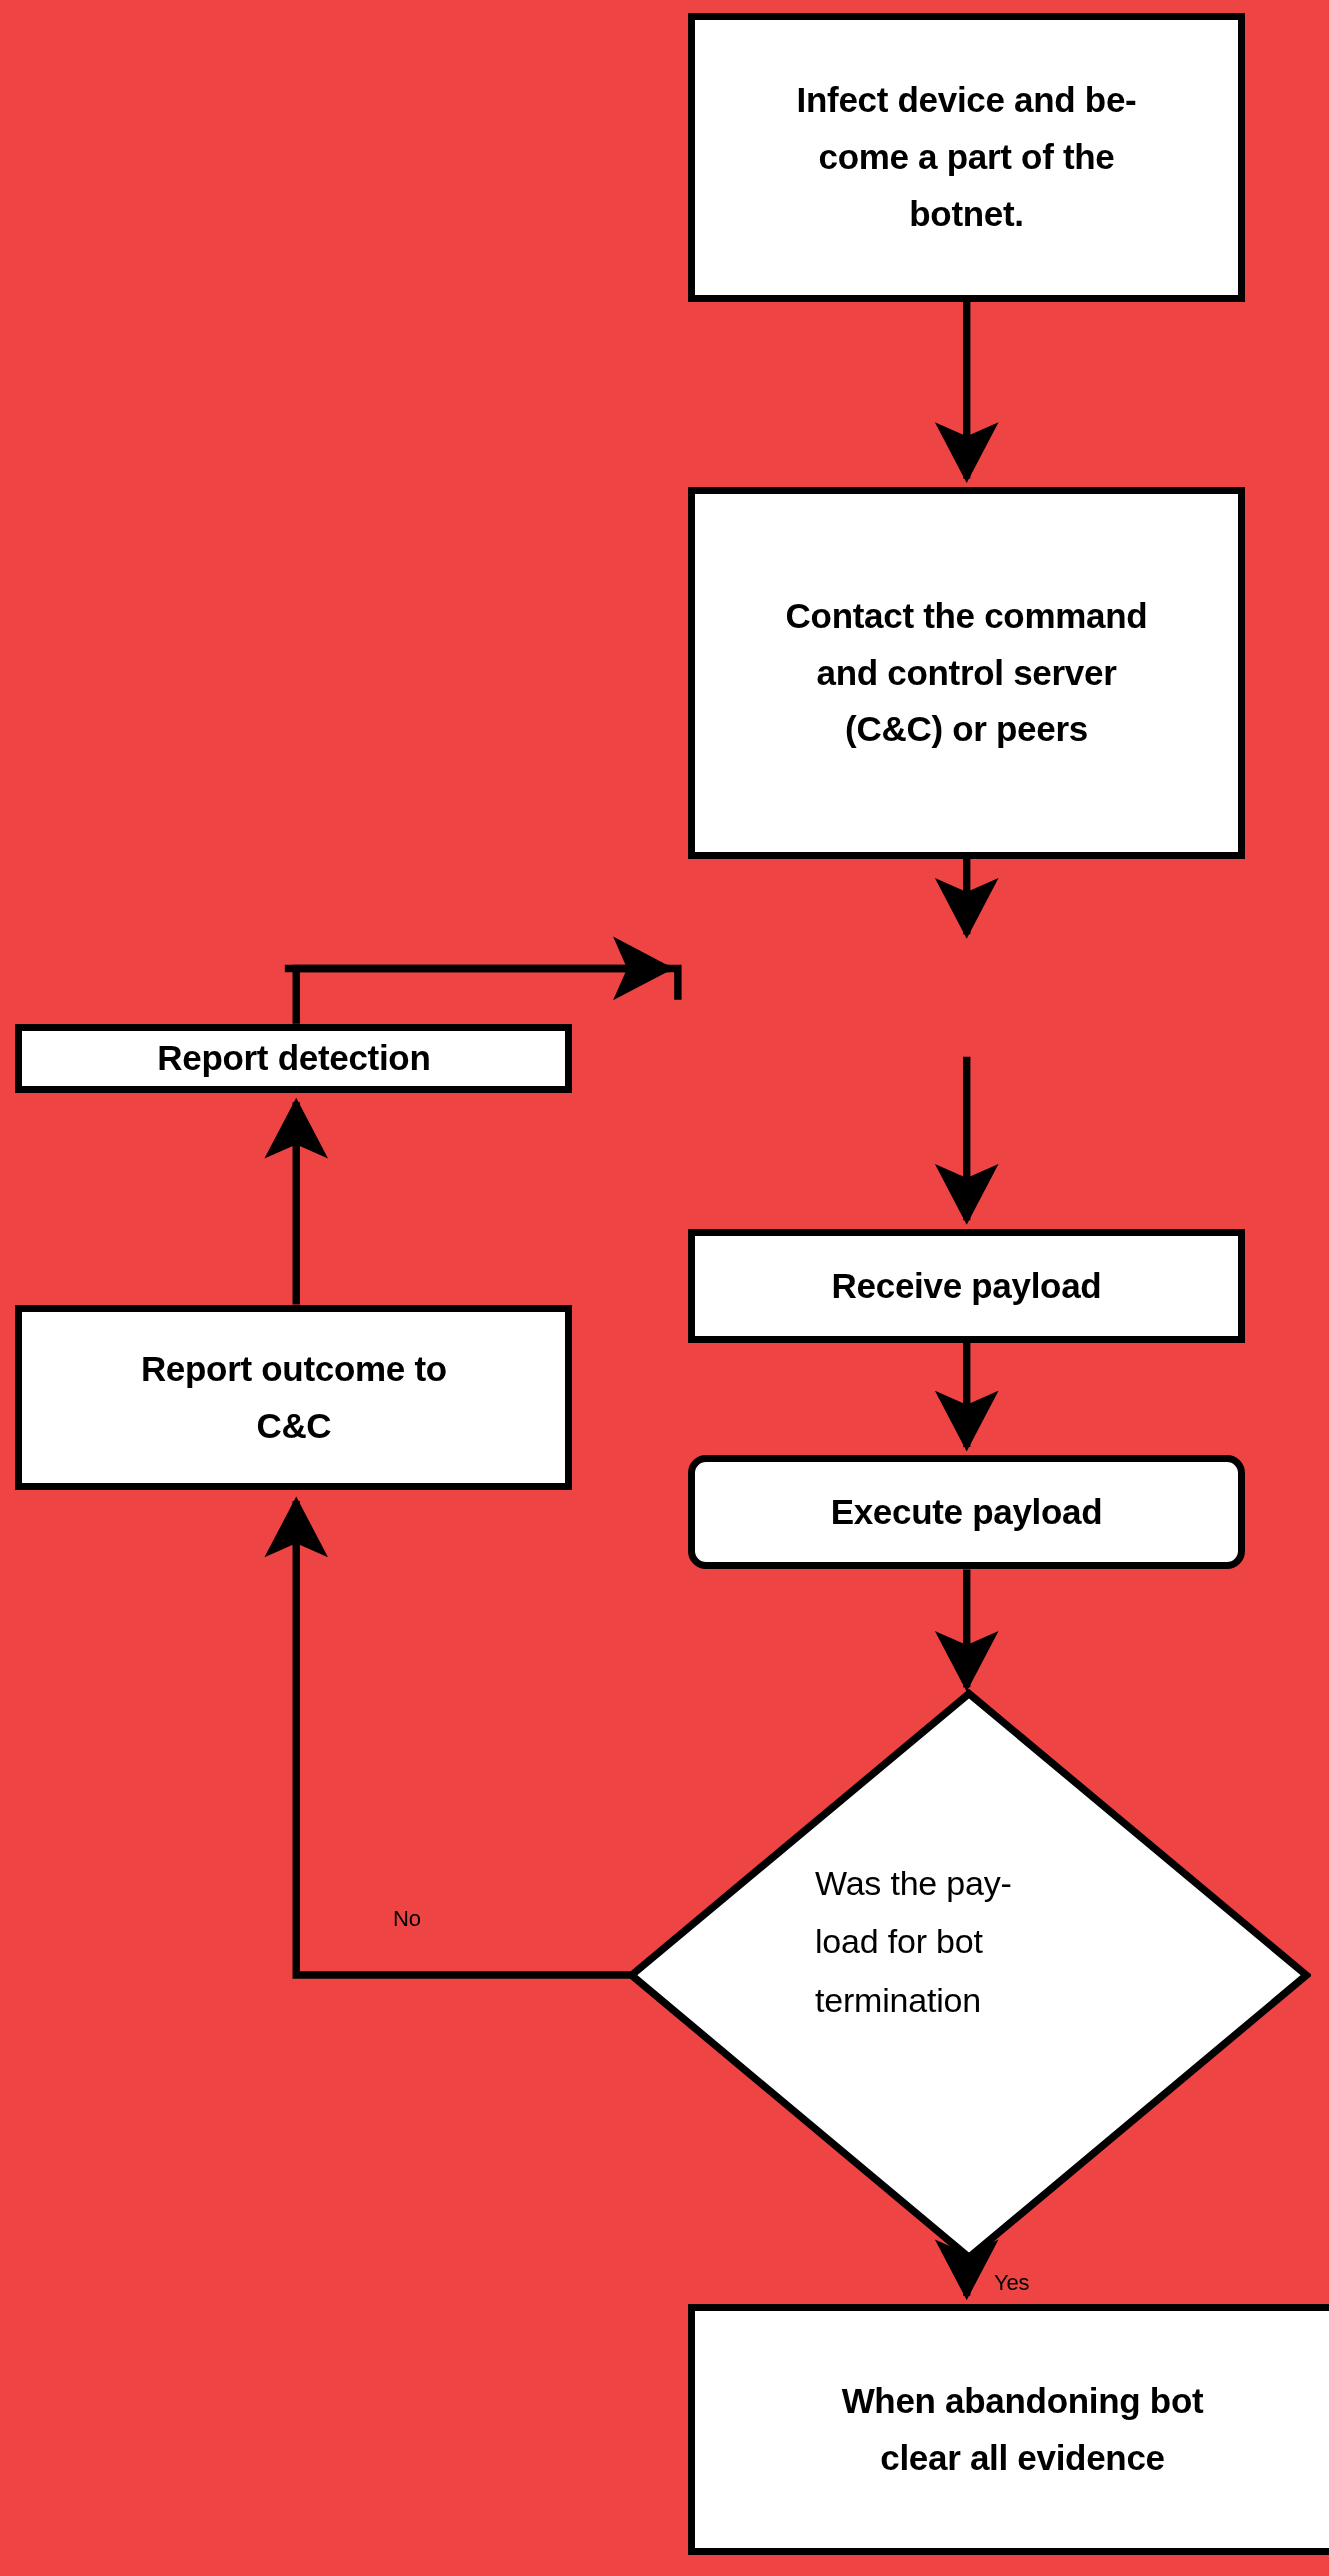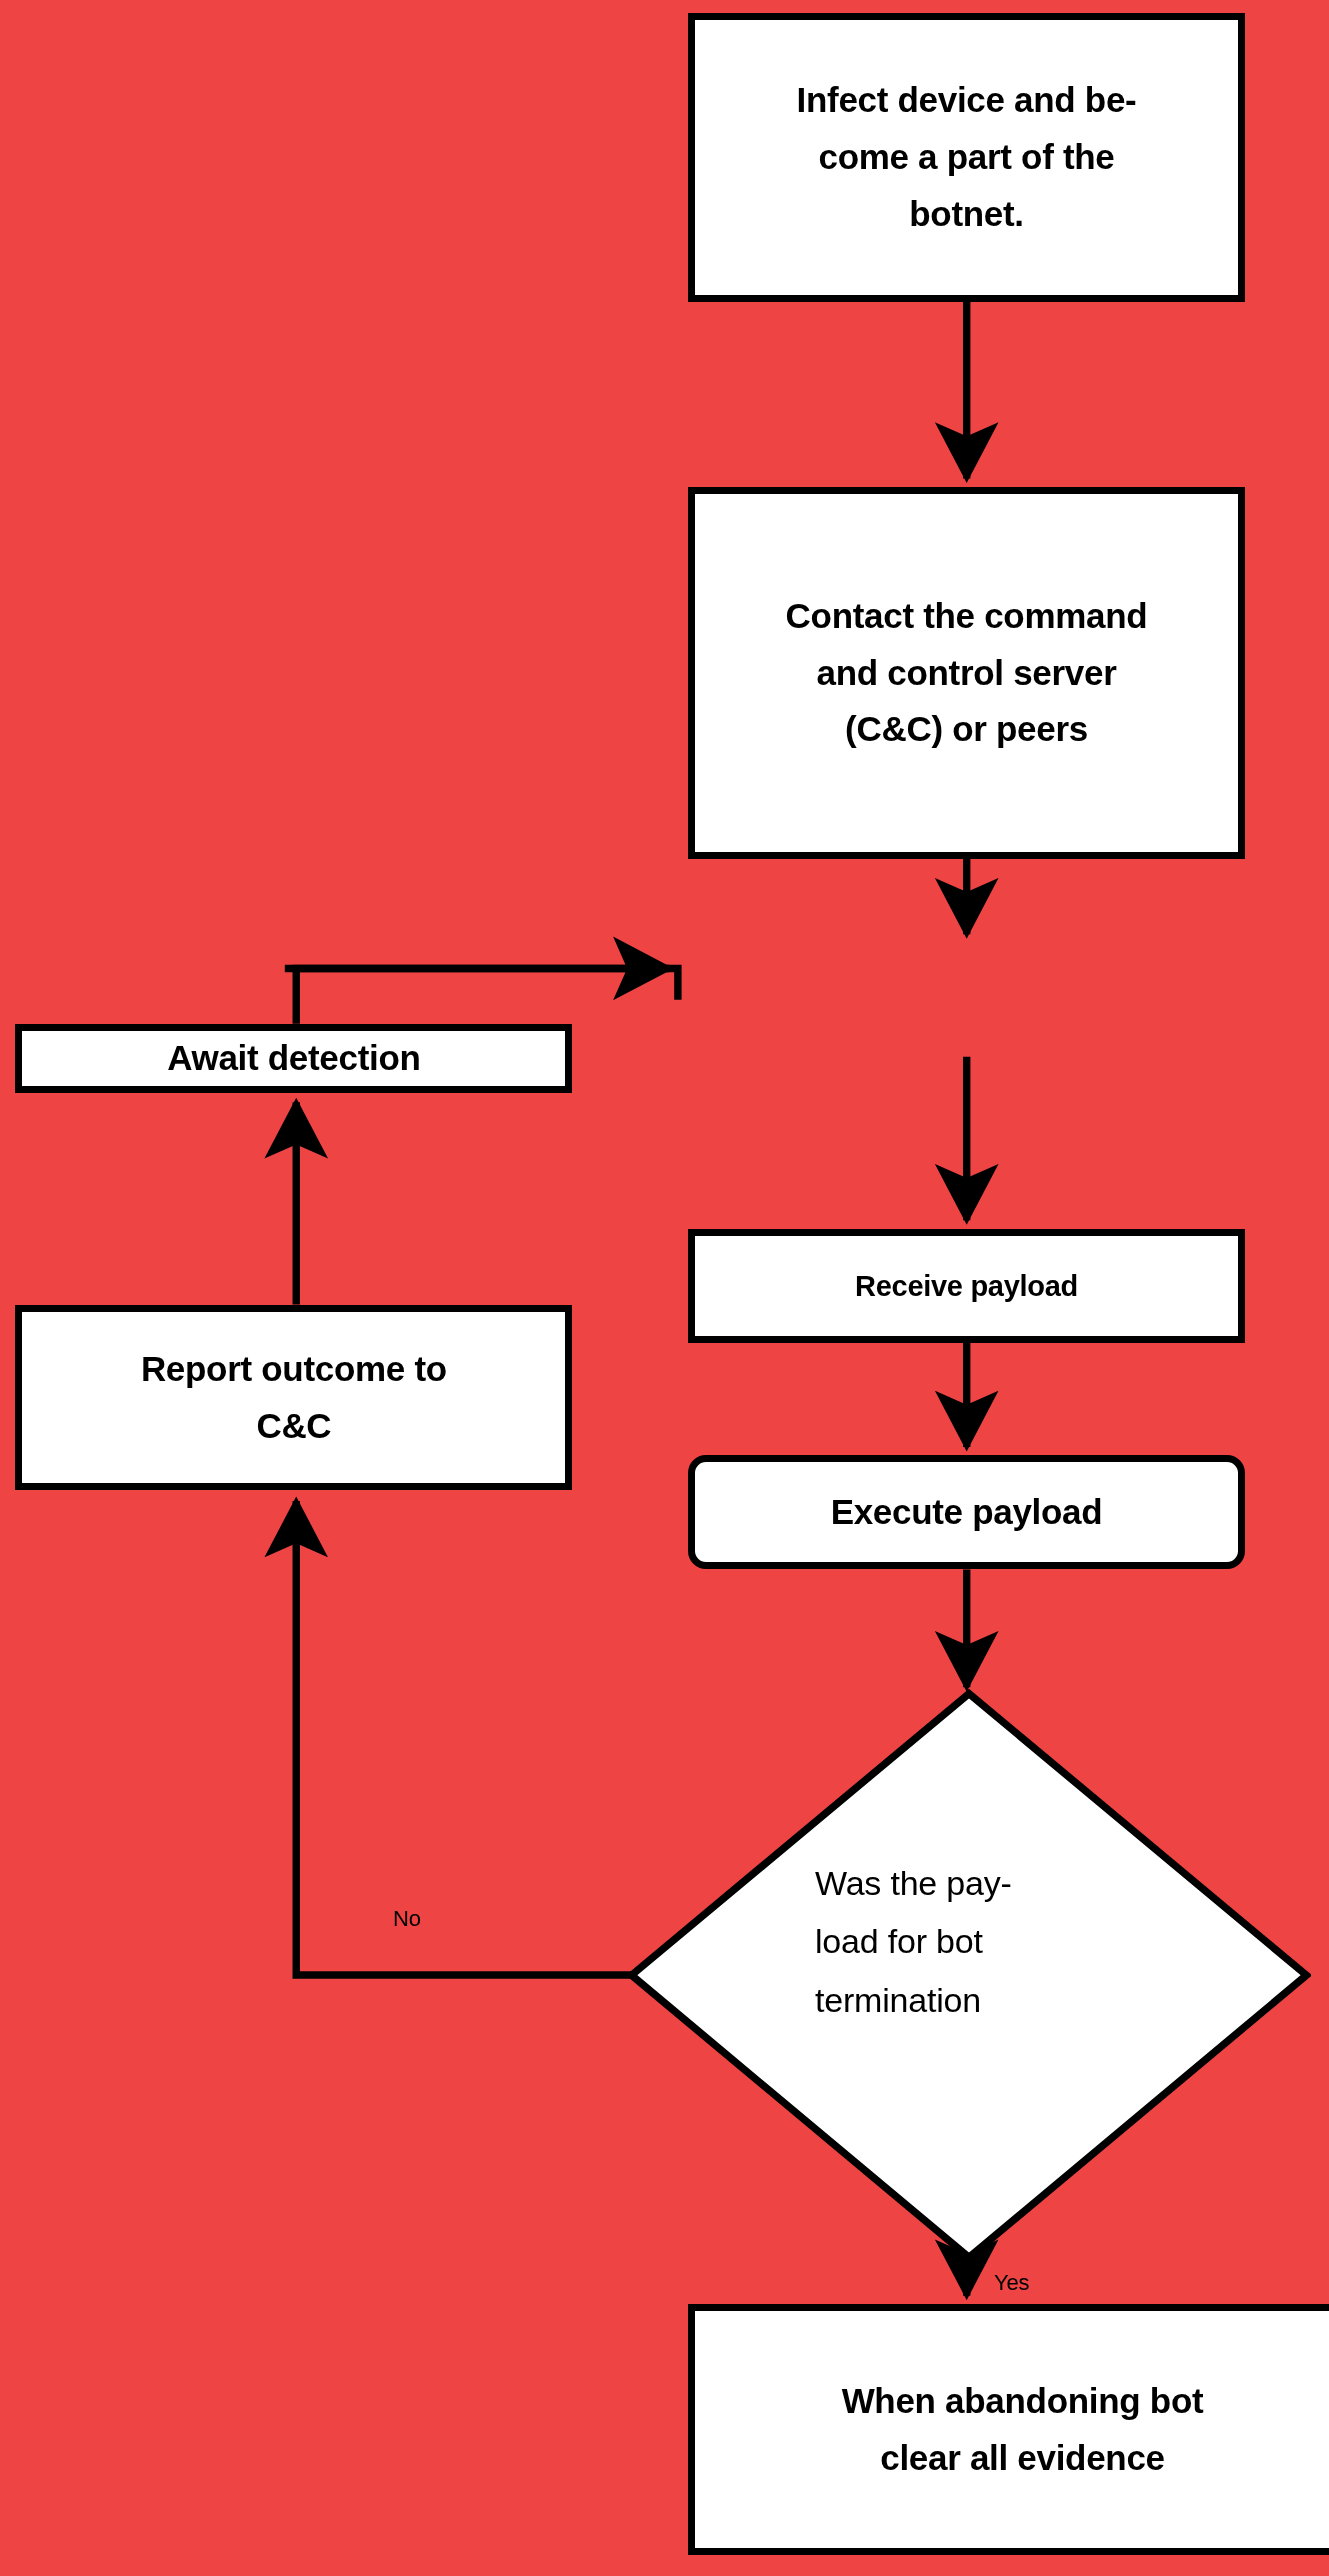--- a/index.html
+++ b/index.html
@@ -42,21 +42,21 @@
   .node-box .label {
     display: block;
     width: 100%;
     padding: 0 8px;
     white-space: pre-line;
   }
   
   #box-infect      { left: 688px; top: 13px;   width: 557px;  height: 289px; font-size: 35px; }
   #box-contact     { left: 688px; top: 487px;  width: 557px;  height: 372px; font-size: 35px; }
   #box-await       { left: 688px; top: 943px; width: 557px;  height: 114px; font-size: 35px; }
-  #box-receive     { left: 688px; top: 1229px; width: 557px;  height: 114px; font-size: 29px; }
+  #box-receive     { left: 688px; top: 1229px; width: 557px;  height: 114px; font-size: 35px; }
   #box-execute     { left: 688px; top: 1455px; width: 557px;  height: 114px; font-size: 35px; border-radius: 18px; }
   #box-evade       { left: 15.4px;   top: 1024px; width: 557px;  height: 69px; font-size: 35px; }
   #box-report      { left: 15.4px;   top: 1305px; width: 557px;  height: 185px; font-size: 35px; }
   #box-abandon     { left: 688px; top: 2304px; width: 669px;  height: 251px; font-size: 35px; }
 
   
   #diamond-termination {
     position: absolute;
     left: 627px;
     top: 1689px;
@@ -136,21 +136,21 @@
 
   <div class="node-box" id="box-receive">
     <span class="label">Receive payload</span>
   </div>
 
   <div class="node-box" id="box-execute">
     <span class="label">Execute payload</span>
   </div>
 
   <div class="node-box" id="box-evade">
-    <span class="label">Await detection</span>
+    <span class="label">Report detection</span>
   </div>
 
   <div class="node-box" id="box-report">
     <span class="label">Report outcome to
 C&amp;C</span>
   </div>
 
   <div class="node-box" id="box-abandon">
     <span class="label">When abandoning bot
 clear all evidence</span>

